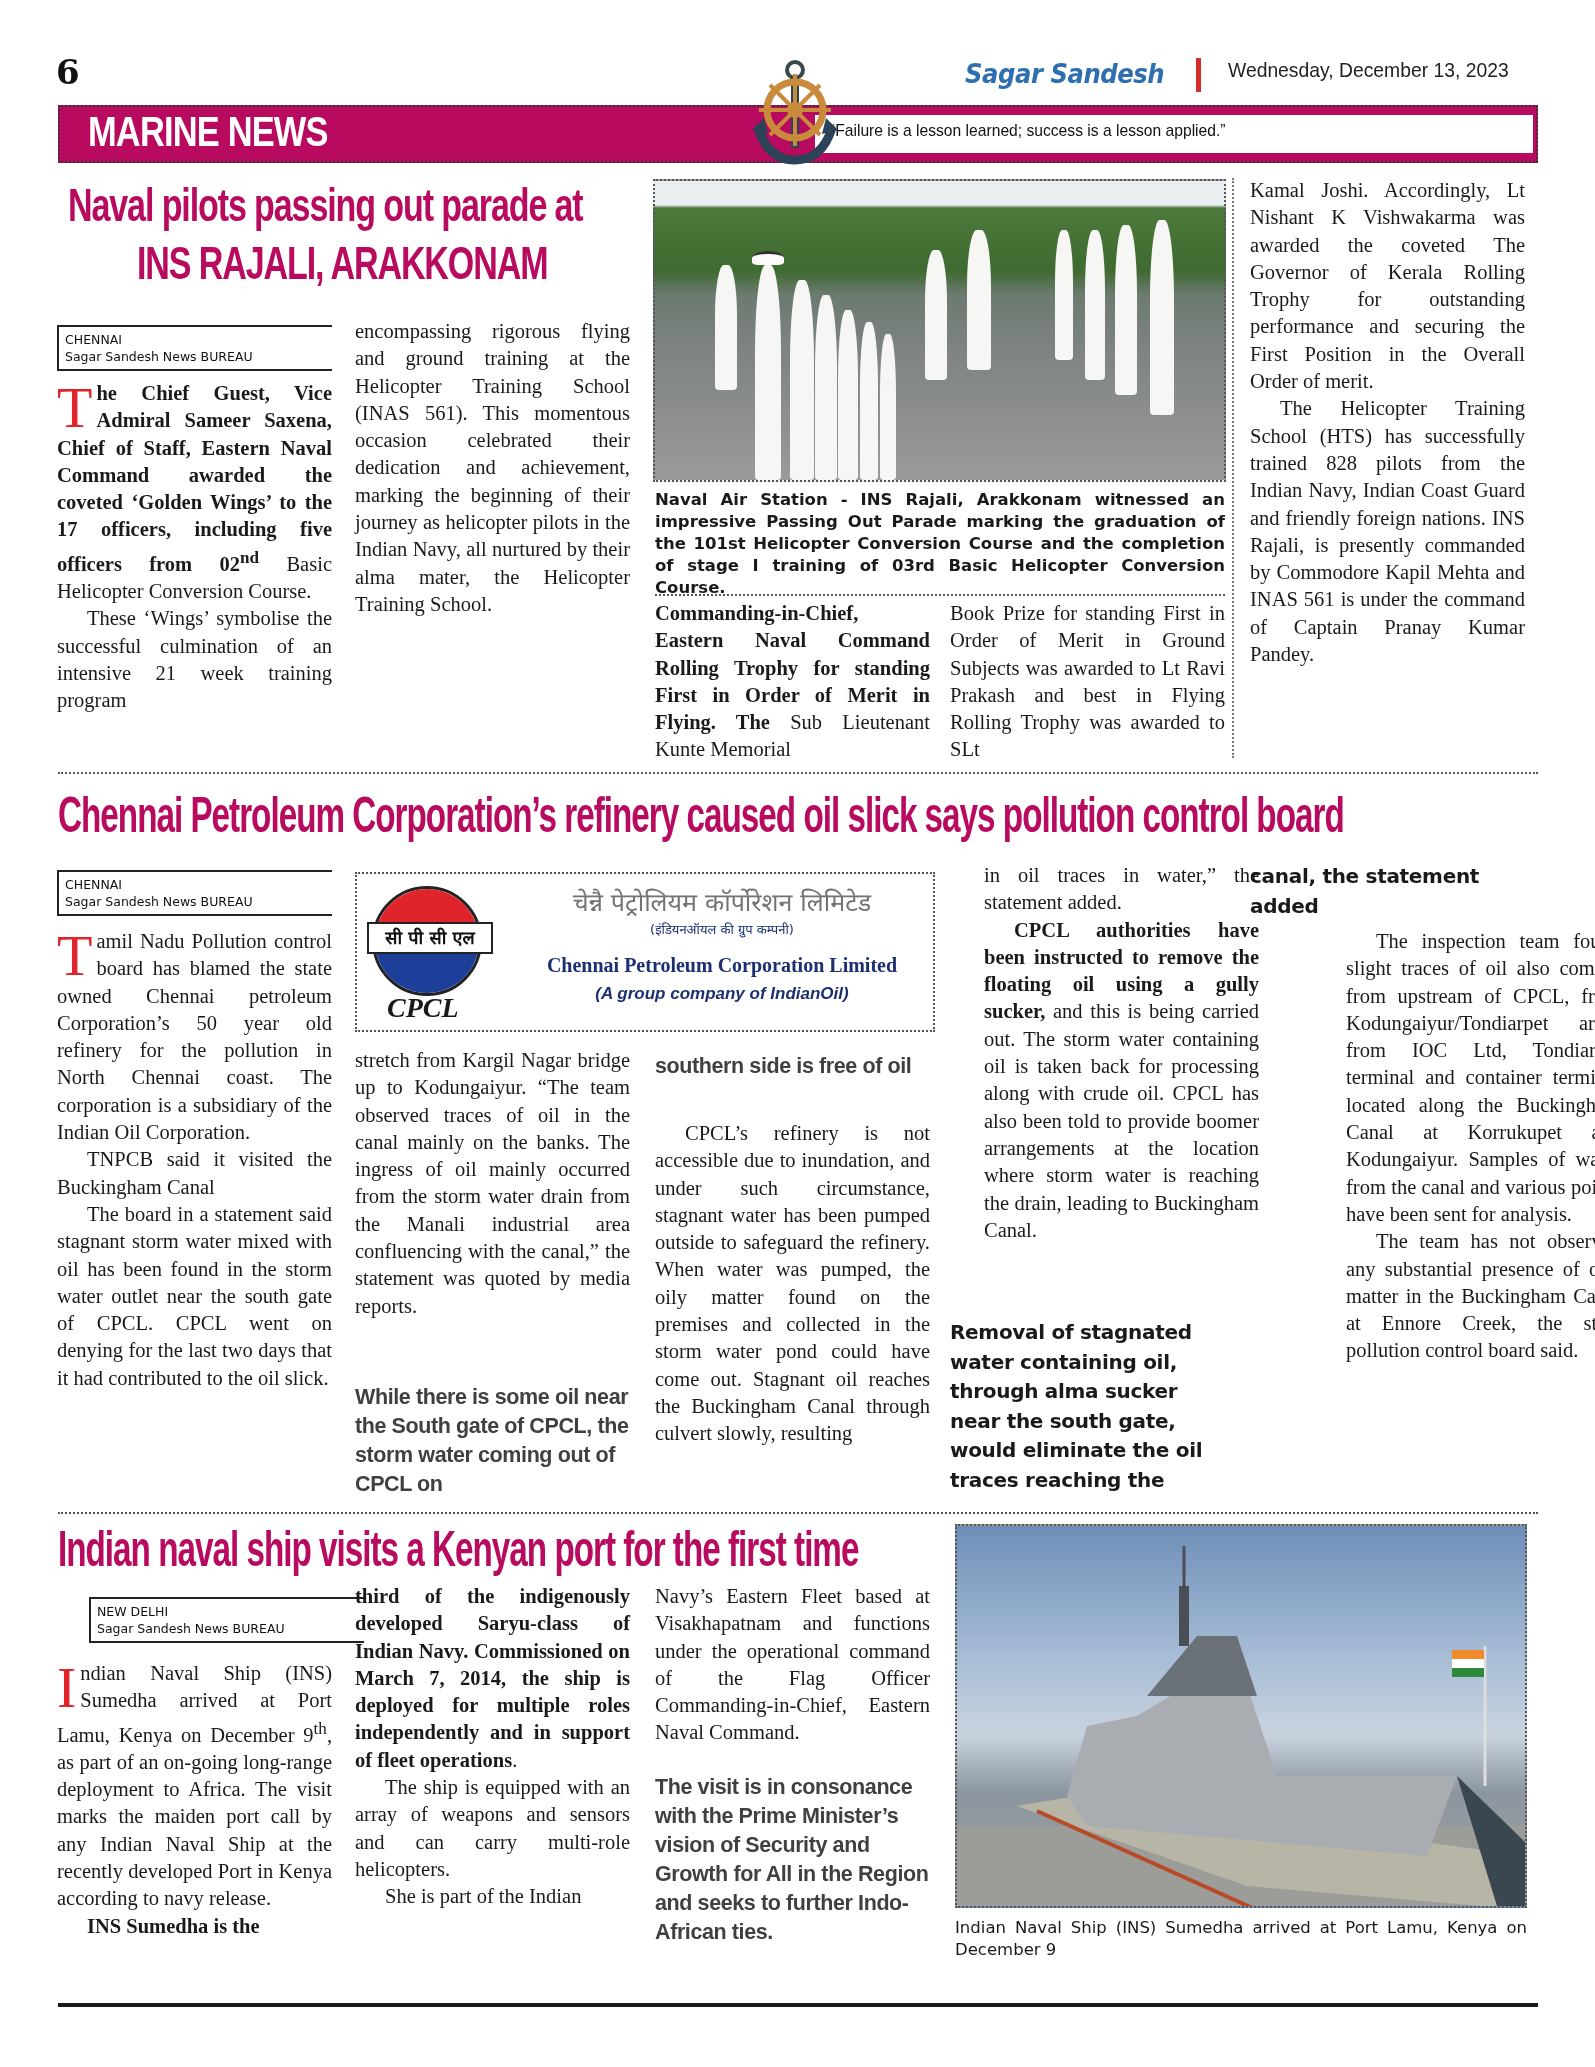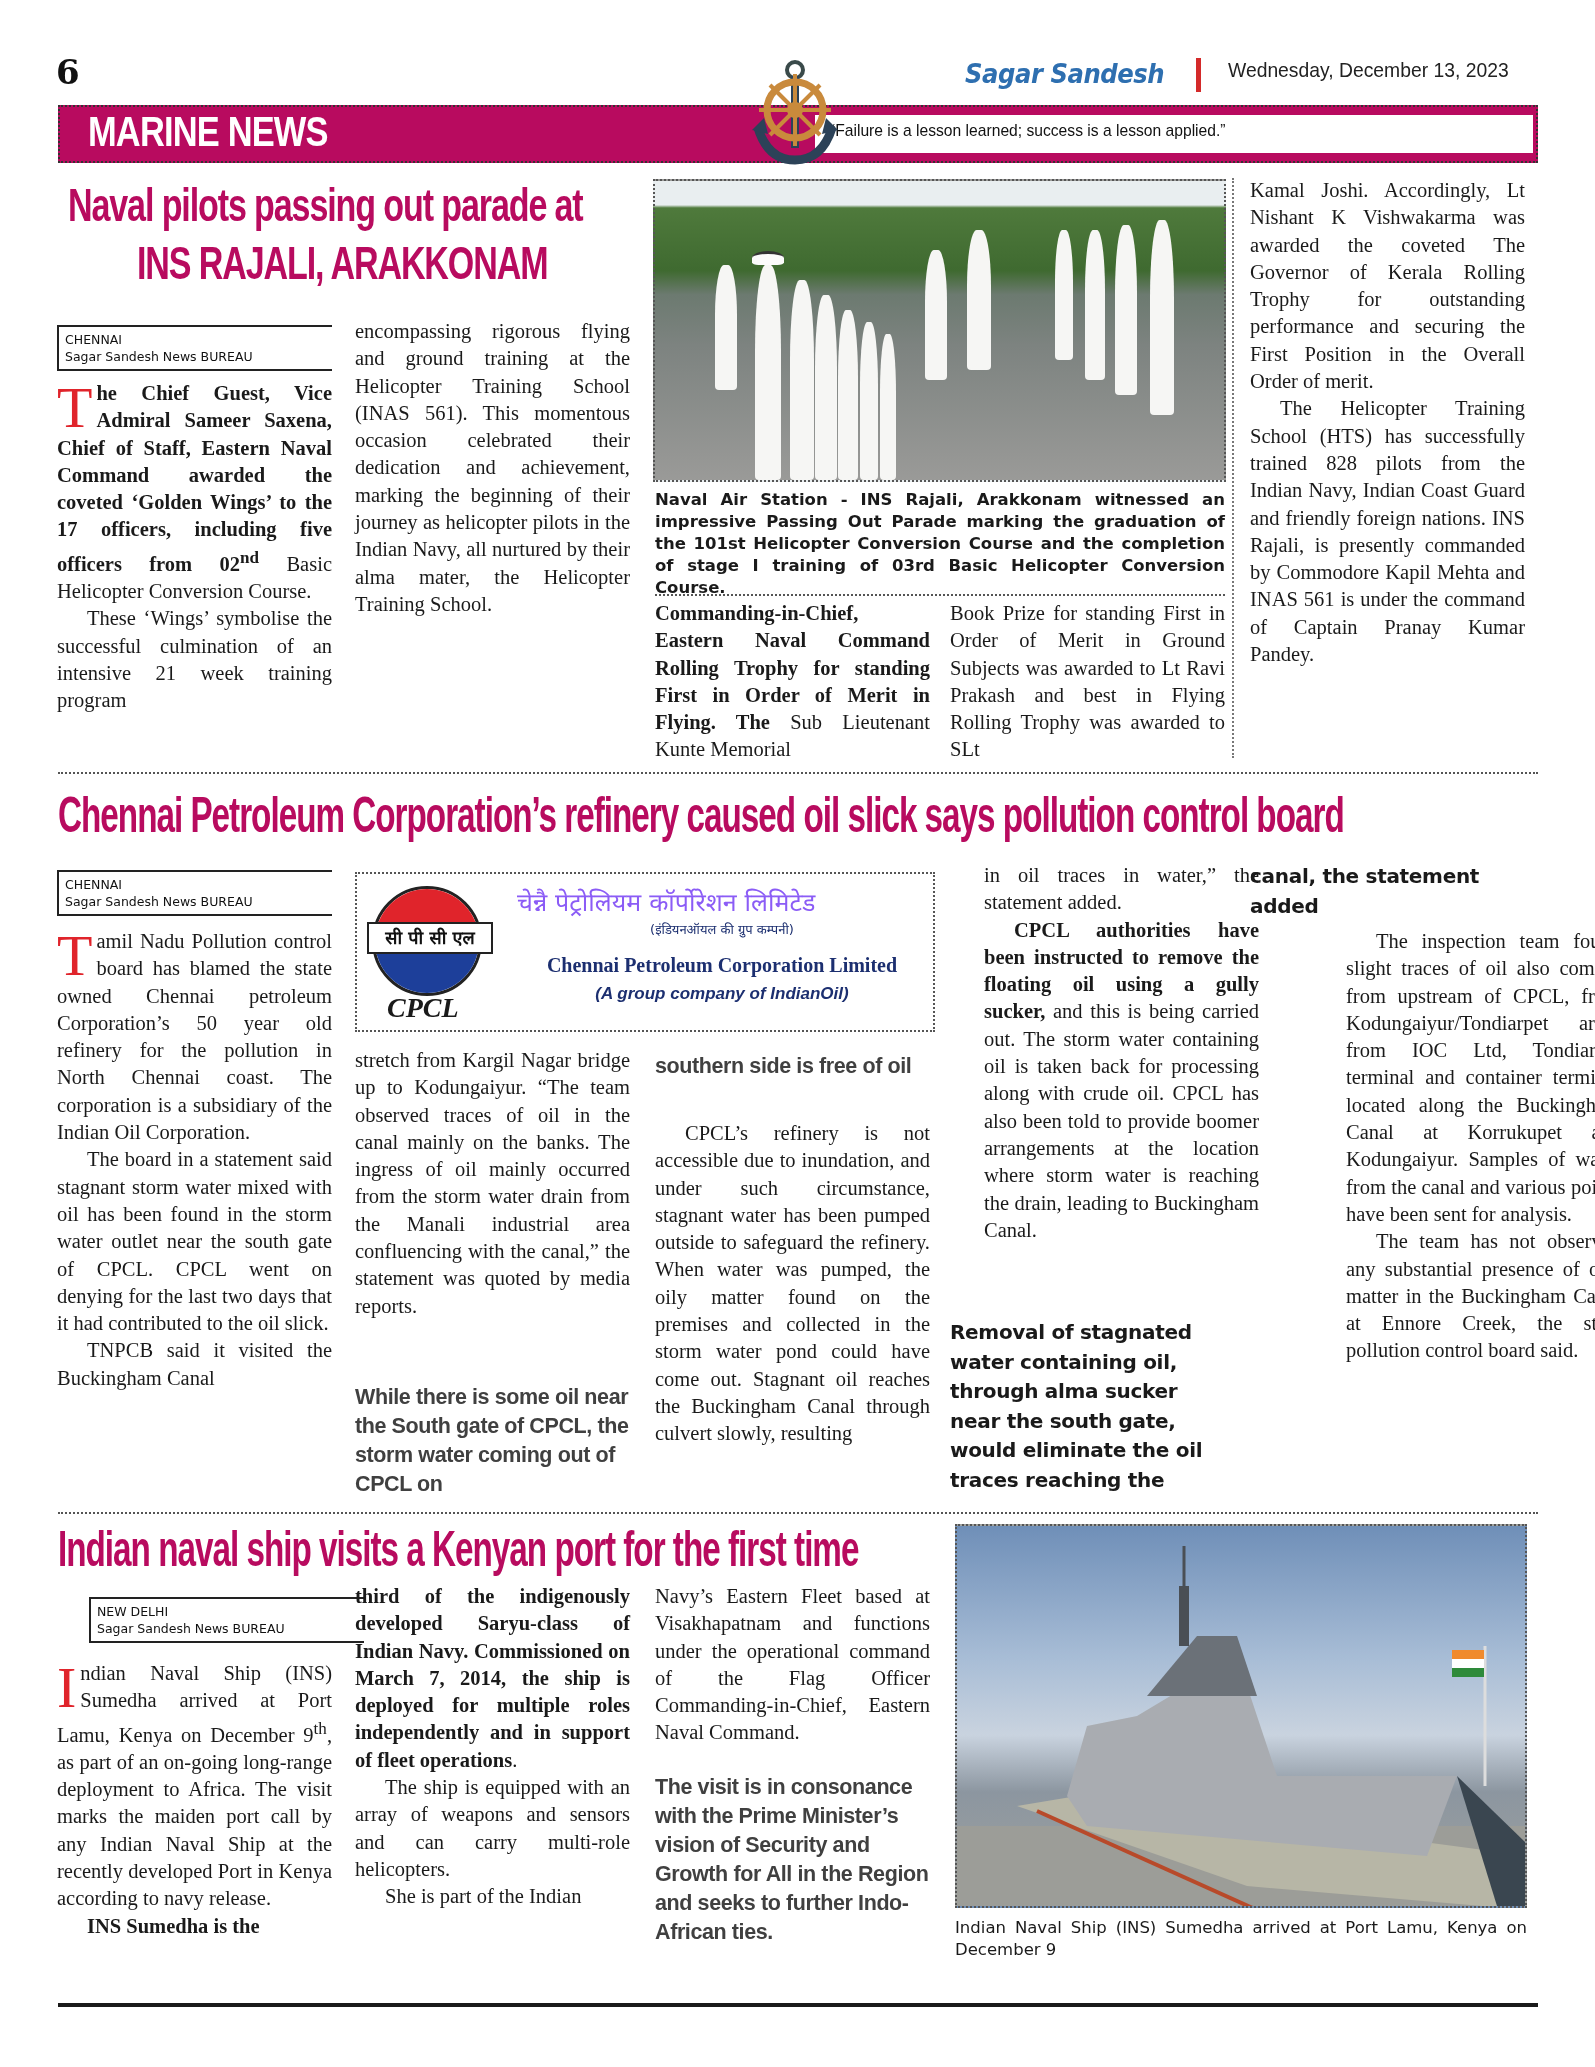--- a/index.html
+++ b/index.html
@@ -135,32 +135,32 @@
 
 <div class="abs headline" style="left:58px; top:786px; font-size:50px; transform:scaleX(0.665);">Chennai Petroleum Corporation’s refinery caused oil slick says pollution control board</div>
 
 <div class="abs dateline" style="left:57px; top:870px; width:275px;">
   <div>CHENNAI</div>
   <div>Sagar Sandesh News BUREAU</div>
 </div>
 
 <div class="abs col" style="left:57px; top:928px; width:275px;">
   <p><span class="dropcap">T</span><span>amil Nadu Pollution control board has blamed the state owned Chennai petroleum Corporation’s 50 year old refinery for the pollution in North Chennai coast. The corporation is a subsidiary of the Indian Oil Corporation.</span></p>
+  <p class="indent">TNPCB said it visited the Buckingham Canal</p>
   <p class="indent">The board in a statement said stagnant storm water mixed with oil has been found in the storm water outlet near the south gate of CPCL. CPCL went on denying for the last two days that it had contributed to the oil slick.</p>
-  <p class="indent">TNPCB said it visited the Buckingham Canal</p>
 </div>
 
 <div class="abs logo-box" style="left:355px; top:872px; width:580px; height:160px;">
   <div class="cpcl-circle" style="left:15px; top:12px;">
     <div class="cpcl-top"></div>
       <div class="cpcl-bot"></div>
   </div>
   <div class="cpcl-bar" style="left:10px; top:48px;">सी पी सी एल</div>
   <div class="cpcl-word" style="left:30px; top:118px;">CPCL</div>
-  <div class="abs" style="left:160px; top:10px; width:410px; text-align:left; font-family:'DejaVu Sans',sans-serif; font-size:25px; color:#8b5cf6;">चेन्नै पेट्रोलियम कॉर्पोरेशन लिमिटेड</div>
+  <div class="abs" style="left:160px; top:10px; width:410px; text-align:center; font-family:'DejaVu Sans',sans-serif; font-size:25px; color:#737373;">चेन्नै पेट्रोलियम कॉर्पोरेशन लिमिटेड</div>
   <div class="abs" style="left:160px; top:46px; width:410px; text-align:center; font-family:'DejaVu Sans',sans-serif; font-size:13px; color:#1c2f70;">(इंडियनऑयल की ग्रुप कम्पनी)</div>
   <div class="abs" style="left:160px; top:80px; width:410px; text-align:center; font-family:'Liberation Serif',serif; font-weight:bold; font-size:20px; color:#1c2f70;">Chennai Petroleum Corporation Limited</div>
   <div class="abs" style="left:160px; top:110px; width:410px; text-align:center; font-family:'Liberation Sans',sans-serif; font-weight:bold; font-style:italic; font-size:17px; color:#1c2f70;">(A group company of IndianOil)</div>
 </div>
 
 <div class="abs col" style="left:355px; top:1047px; width:275px;">
   <p>stretch from Kargil Nagar bridge up to Kodungaiyur. “The team observed traces of oil in the canal mainly on the banks. The ingress of oil mainly occurred from the storm water drain from the Manali industrial area confluencing with the canal,” the statement was quoted by media reports.</p>
 </div>
 <div class="abs pull-blue" style="left:355px; top:1383px; width:275px;">While there is some oil near the South gate of CPCL, the storm water coming out of CPCL on</div>
 

